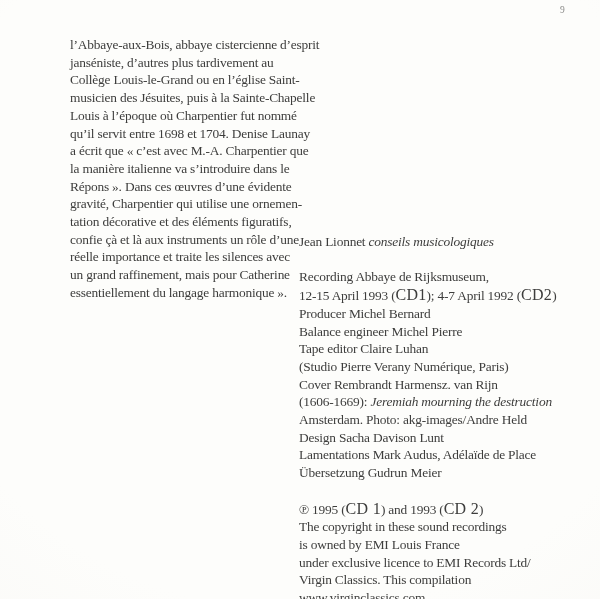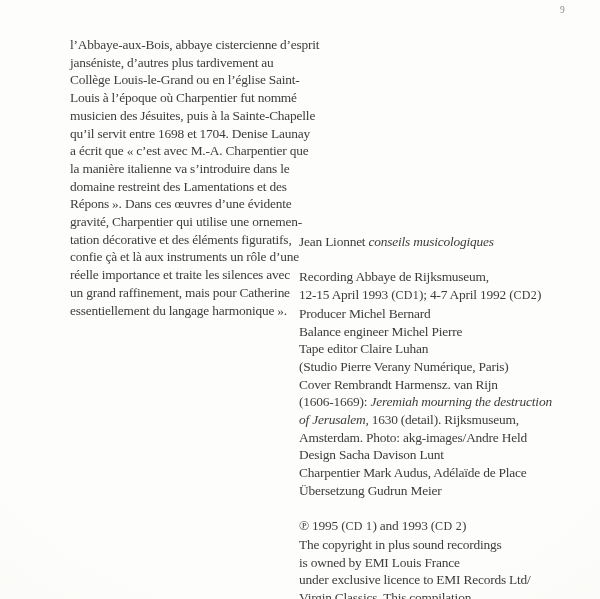--- a/index.html
+++ b/index.html
@@ -36,38 +36,37 @@
     top: 185px;
     width: 296px;
     margin-top: 48px;
   }
   .tline { white-space: nowrap; }
   .credit-block { margin-bottom: 17.7px; }
   .credit-block:last-child { margin-bottom: 0; }
   .s-r { }
   .s-b { font-weight: normal; }
   .s-i { font-style: italic; }
-  .s-sc { font-size: 12px; letter-spacing: 0.3px; }
+  .s-sc { font-size: 16px; letter-spacing: 0.3px; }
 </style>
 </head>
 <body>
 
 <div class="page" style="color: rgb(61, 61, 60);">
   <div class="page-number" style="color: rgb(138, 138, 136);">9</div>
 
   <div class="col left-col">
       <div class="tline">l’Abbaye-aux-Bois, abbaye cistercienne d’esprit</div>
       <div class="tline">janséniste, d’autres plus tardivement au</div>
       <div class="tline">Collège Louis-le-Grand ou en l’église Saint-</div>
+      <div class="tline">musicien des Jésuites, puis à la Sainte-Chapelle</div>
       <div class="tline">Louis à l’époque où Charpentier fut nommé</div>
-      <div class="tline">musicien des Jésuites, puis à la Sainte-Chapelle</div>
       <div class="tline">qu’il servit entre 1698 et 1704. Denise Launay</div>
       <div class="tline">a écrit que « c’est avec M.-A. Charpentier que</div>
       <div class="tline">la manière italienne va s’introduire dans le</div>
-      <div class="tline">domaine restreint des Lamentations et des</div>
       <div class="tline">Répons ». Dans ces œuvres d’une évidente</div>
       <div class="tline">gravité, Charpentier qui utilise une ornemen-</div>
       <div class="tline">tation décorative et des éléments figuratifs,</div>
       <div class="tline">confie çà et là aux instruments un rôle d’une</div>
       <div class="tline">réelle importance et traite les silences avec</div>
       <div class="tline">un grand raffinement, mais pour Catherine</div>
       <div class="tline">essentiellement du langage harmonique ».</div>
     </div>
 
   <div class="col right-col">
@@ -76,28 +75,27 @@
       </div>
       <div class="credit-block">
         <div class="tline"><span class="s-b">Recording </span><span class="s-r">Abbaye de Rijksmuseum,</span></div>
         <div class="tline"><span class="s-r">12-15 April 1993 (</span><span class="s-sc">CD1</span><span class="s-r">); 4-7 April 1992 (</span><span class="s-sc">CD2</span><span class="s-r">)</span></div>
         <div class="tline"><span class="s-b">Producer </span><span class="s-r">Michel Bernard</span></div>
         <div class="tline"><span class="s-b">Balance engineer </span><span class="s-r">Michel Pierre</span></div>
         <div class="tline"><span class="s-b">Tape editor </span><span class="s-r">Claire Luhan</span></div>
         <div class="tline"><span class="s-r">(Studio Pierre Verany Numérique, Paris)</span></div>
         <div class="tline"><span class="s-b">Cover </span><span class="s-r">Rembrandt Harmensz. van Rijn</span></div>
         <div class="tline"><span class="s-r">(1606-1669): </span><span class="s-i">Jeremiah mourning the destruction</span></div>
-        <div class="tline"><span class="s-i">of Jerusalem</span><span class="s-r">, 1630 (detail). Rijksmuseum,</span></div>
         <div class="tline"><span class="s-r">Amsterdam. Photo: akg-images/Andre Held</span></div>
         <div class="tline"><span class="s-b">Design </span><span class="s-r">Sacha Davison Lunt</span></div>
-        <div class="tline"><span class="s-b">Charpentier </span><span class="s-r">Mark Audus, Adélaïde de Place</span></div>
+        <div class="tline"><span class="s-b">Lamentations </span><span class="s-r">Mark Audus, Adélaïde de Place</span></div>
         <div class="tline"><span class="s-b">Übersetzung </span><span class="s-r">Gudrun Meier</span></div>
       </div>
       <div class="credit-block">
         <div class="tline"><span class="s-r">℗ 1995 (</span><span class="s-sc">CD 1</span><span class="s-r">) and 1993 (</span><span class="s-sc">CD 2</span><span class="s-r">)</span></div>
-        <div class="tline"><span class="s-r">The copyright in plus sound recordings</span></div>
+        <div class="tline"><span class="s-r">The copyright in these sound recordings</span></div>
         <div class="tline"><span class="s-r">is owned by EMI Louis France</span></div>
         <div class="tline"><span class="s-r">under exclusive licence to EMI Records Ltd/</span></div>
         <div class="tline"><span class="s-r">Virgin Classics. This compilation</span></div>
         <div class="tline"><span class="s-r">www.virginclassics.com</span></div>
       </div>
     </div>
 </div>
 
 </body></html>

